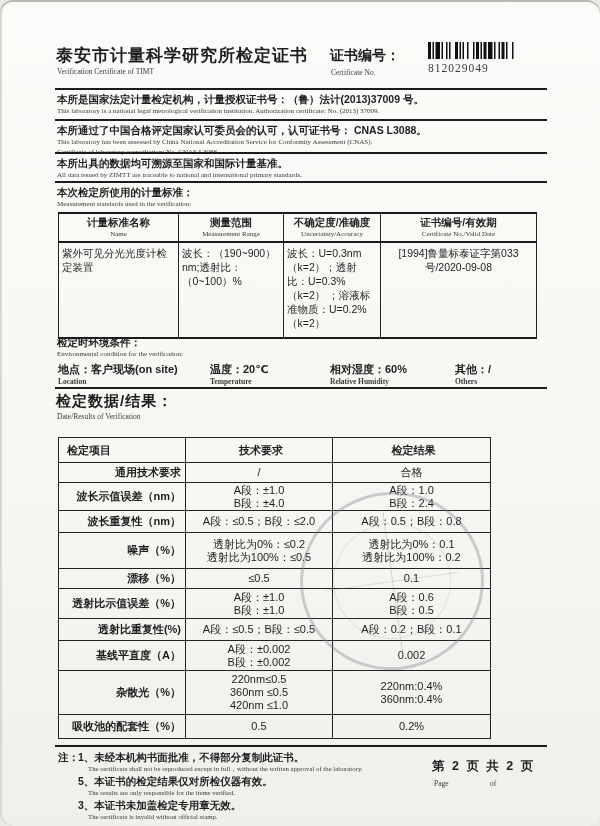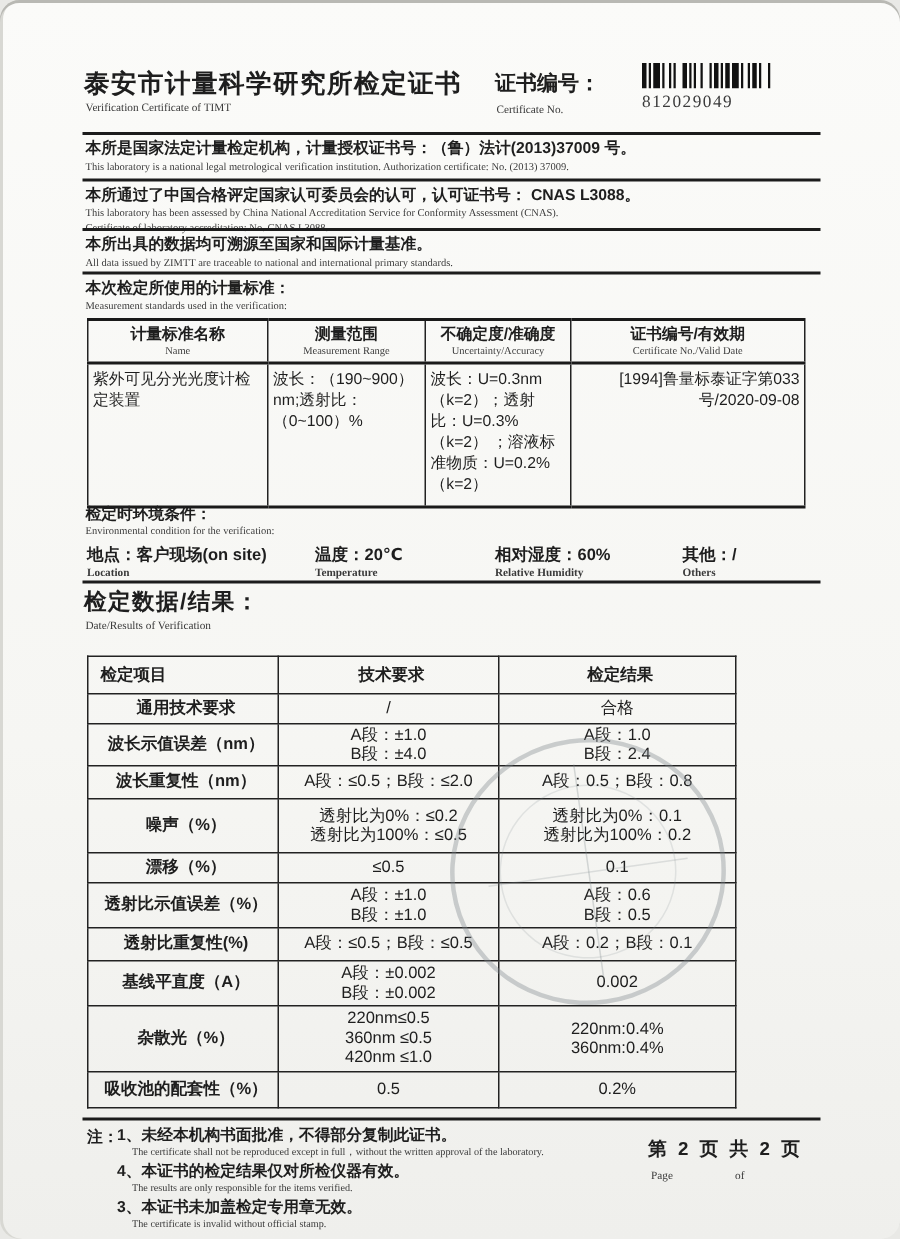--- a/index.html
+++ b/index.html
@@ -33,41 +33,41 @@
   .stmt .cn{font-size:10.5px;font-weight:600;line-height:13px;}
   .stmt .sub{font-size:7px;line-height:9px;margin-top:1px;}
 
   
   table{border-collapse:collapse;table-layout:fixed;}
   .std-table{position:absolute;left:58px;top:212px;width:478px;font-size:10.5px;}
   .std-table th,.std-table td{border:1px solid #222;padding:1px 3px;vertical-align:top;}
   .std-table thead th{border-bottom:2px solid #1a1a1a;border-top:2px solid #1a1a1a;font-weight:600;text-align:center;padding:2px 2px 3px;}
   .std-table .hdr-en{display:block;font-size:7px;font-weight:400;}
   .std-table tbody td{height:90px;border-bottom:2px solid #1a1a1a;line-height:14px;padding-top:3px;}
-  .std-table td.cert-cell{text-align:right;}
+  .std-table td.cert-cell{text-align:center;}
 
   
   .env-head-cn{position:absolute;left:57px;top:336px;font-size:10.5px;font-weight:600;}
   .env-head-en{position:absolute;left:57px;top:350px;font-size:7px;}
   .env-row{position:absolute;left:58px;top:362px;width:492px;height:24px;}
   .env-item{position:absolute;top:0;}
   .env-item .val-line{font-size:11px;font-weight:700;white-space:nowrap;}
   .env-item .val-line .lab{font-weight:600;}
   .env-item .en{display:block;font-size:7.5px;margin-top:0;font-weight:700;}
 
   
   .res-head-cn{position:absolute;left:56px;top:392px;font-size:15px;font-weight:700;letter-spacing:1px;}
   .res-head-en{position:absolute;left:57px;top:412px;font-size:7.5px;}
 
   
   .res-table{position:absolute;left:58px;top:437px;width:432px;font-size:11px;}
   .res-table th,.res-table td{border:1px solid #222;padding:0 4px;vertical-align:middle;line-height:13px;}
   .res-table th{font-weight:600;text-align:left;padding-left:8px;height:24px;}
   .res-table th.center,.res-table td.center{text-align:center;}
-  .res-table td.c-item{text-align:center;padding-left:8px;font-weight:600;white-space:nowrap;}
+  .res-table td.c-item{text-align:right;padding-left:8px;font-weight:600;white-space:nowrap;}
   .res-table td div{text-align:center;}
 
   
   .notes-rule{position:absolute;left:55px;top:745px;width:492px;height:2px;background:#1c1c1c;}
   .notes{position:absolute;left:58px;top:751px;width:370px;}
   .notes .note-label{position:absolute;left:0;top:0;font-size:10.5px;font-weight:600;}
   .notes .note-list{margin-left:20px;}
   .note-cn{font-size:10.5px;font-weight:600;line-height:12px;}
   .note-en{font-size:6.8px;line-height:9px;margin:1px 0 2px 10px;}
 
@@ -324,21 +324,21 @@
   <div class="stamp">
       <div class="stamp-inner"></div>
     </div>
 
   <div class="notes-rule"></div>
   <div class="notes">
     <span class="note-label">注：</span>
     <div class="note-list">
         <div class="note-cn">1、未经本机构书面批准，不得部分复制此证书。</div>
         <div class="note-en en">The certificate shall not be reproduced except in full，without the written approval of the laboratory.</div>
-        <div class="note-cn">4、本证书的检定结果仅对所检仪器有效。</div>
+        <div class="note-cn">5、本证书的检定结果仅对所检仪器有效。</div>
         <div class="note-en en">The results are only responsible for the items verified.</div>
         <div class="note-cn">3、本证书未加盖检定专用章无效。</div>
         <div class="note-en en">The certificate is invalid without official stamp.</div>
       </div>
   </div>
 
   <div class="pagebox">
     <div class="page-cn">第 2 页 共 2 页</div>
     <div class="page-en en">
       <span class="p1">Page</span>

